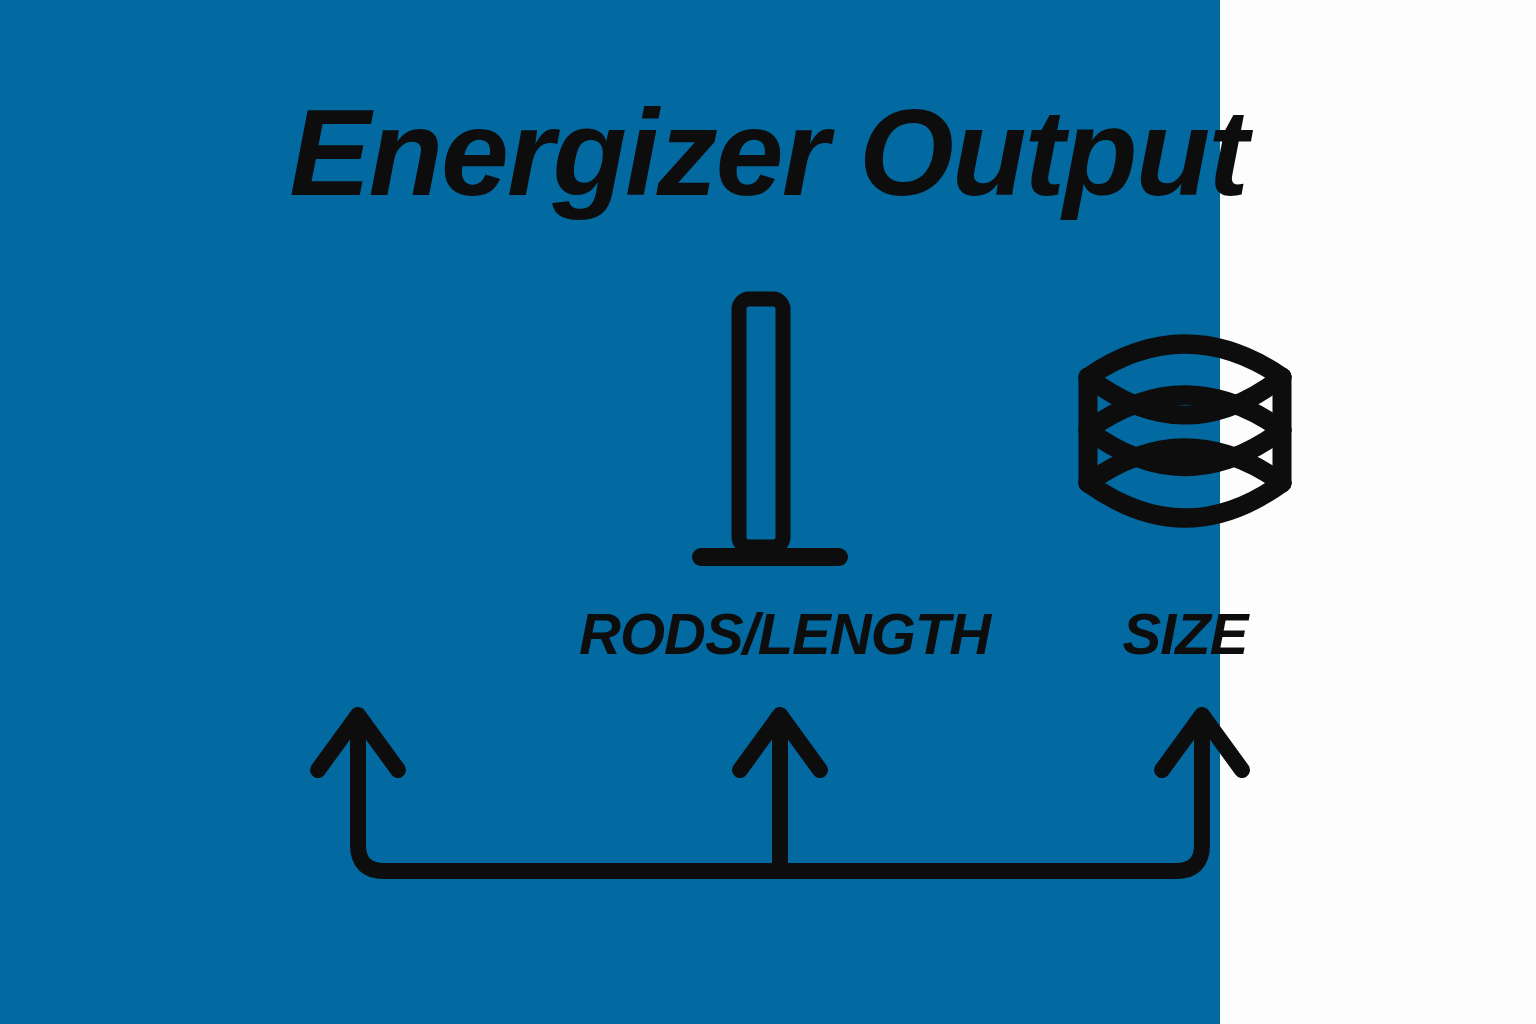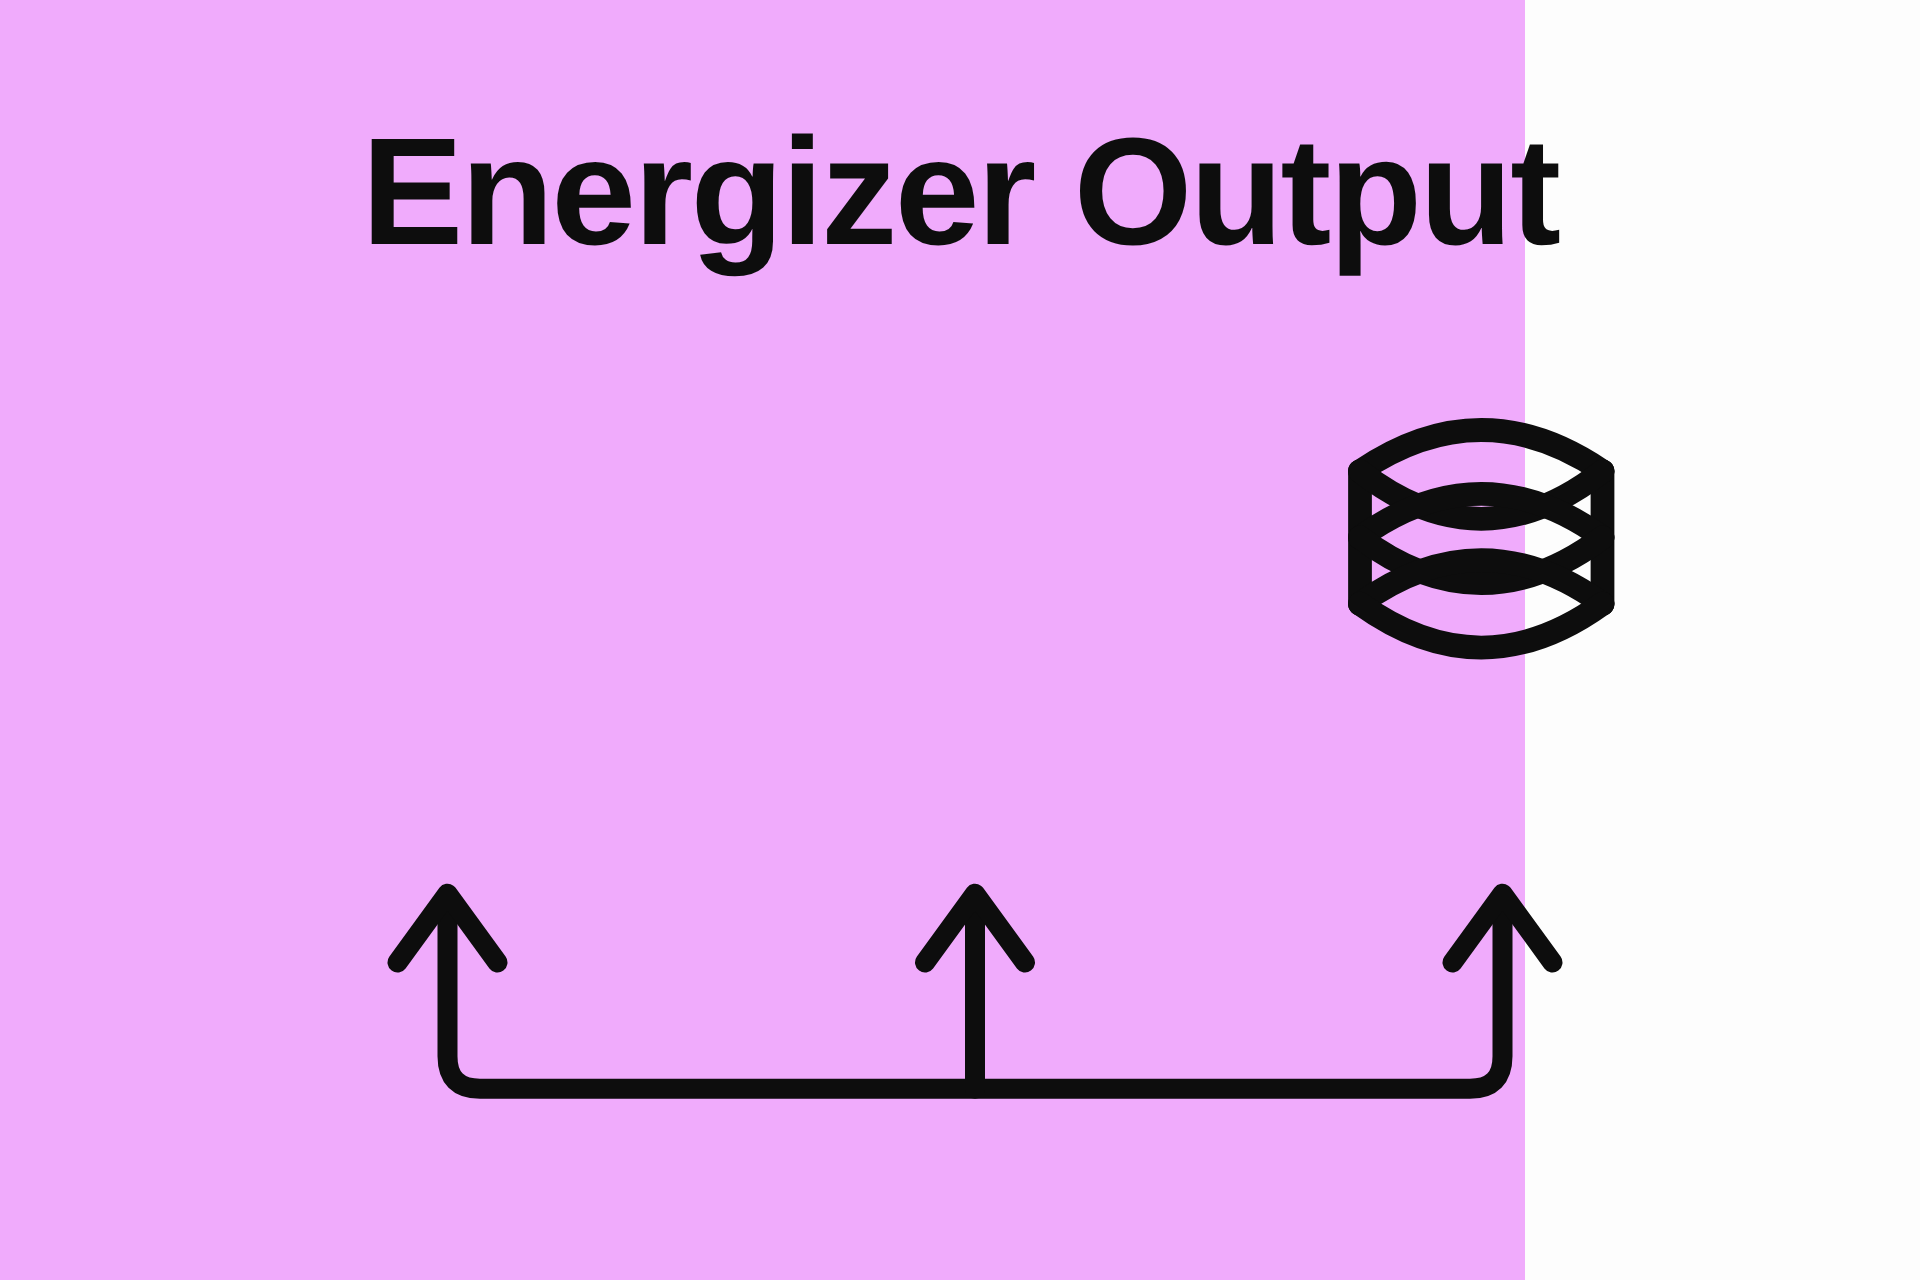--- a/index.html
+++ b/index.html
@@ -10,21 +10,22 @@
     width: 1536px;
     height: 1024px;
     background: #fdfdfd;
     font-family: "Liberation Sans", sans-serif;
     overflow: hidden;
   }
   #canvas {
     position: relative;
     width: 1220px;
     height: 1024px;
-    background: #f0abfc;
+    background: #0369a1;
+    font-style: italic;
   }
   #title {
     position: absolute;
     left: 0;
     top: 92px;
     width: 1536px;
     text-align: center;
     font-family: "Liberation Sans", sans-serif;
     font-weight: bold;
     font-size: 122px;
@@ -77,39 +78,49 @@
   svg { display: block; overflow: visible; }
 </style>
 </head>
 <body>
 
 <div id="canvas">
 
   <div id="title">Energizer Output</div>
 
 
+  <div class="column" id="col-rods">
+    <div class="icon-wrap">
+      <svg width="170" height="290" viewBox="0 0 170 290" aria-hidden="true">
+        <rect x="55" y="14" width="44" height="248" rx="10" ry="10" fill="none" stroke="#0d0d0d" stroke-width="15"></rect>
+        <line x1="17" y1="272" x2="155" y2="272" stroke="#0d0d0d" stroke-width="18" stroke-linecap="round"></line>
+      </svg>
+    </div>
+    <div class="col-label">RODS/LENGTH</div>
+  </div>
 
   <div class="column" id="col-size">
     <div class="icon-wrap">
       <svg width="250" height="250" viewBox="0 0 250 250" aria-hidden="true">
         <g fill="none" stroke="#0d0d0d" stroke-width="19" stroke-linecap="round">
 
           <path d="M 28 72 L 28 178"></path>
           <path d="M 222 72 L 222 178"></path>
 
           <path d="M 28 72 Q 125 6 222 72"></path>
 
           <path d="M 28 72 Q 125 148 222 72"></path>
           <path d="M 28 125 Q 125 55 222 125"></path>
           <path d="M 28 125 Q 125 198 222 125"></path>
           <path d="M 28 178 Q 125 108 222 178"></path>
           <path d="M 28 178 Q 125 248 222 178"></path>
         </g>
       </svg>
     </div>
+    <div class="col-label">SIZE</div>
   </div>
 
   <div id="bracket">
     <svg width="960" height="220" viewBox="0 0 960 220" aria-hidden="true">
       <g fill="none" stroke="#0d0d0d" stroke-width="16" stroke-linecap="round" stroke-linejoin="round">
 
         <path d="M 58 38
                  L 58 160
                  Q 58 186 84 186
                  L 876 186

